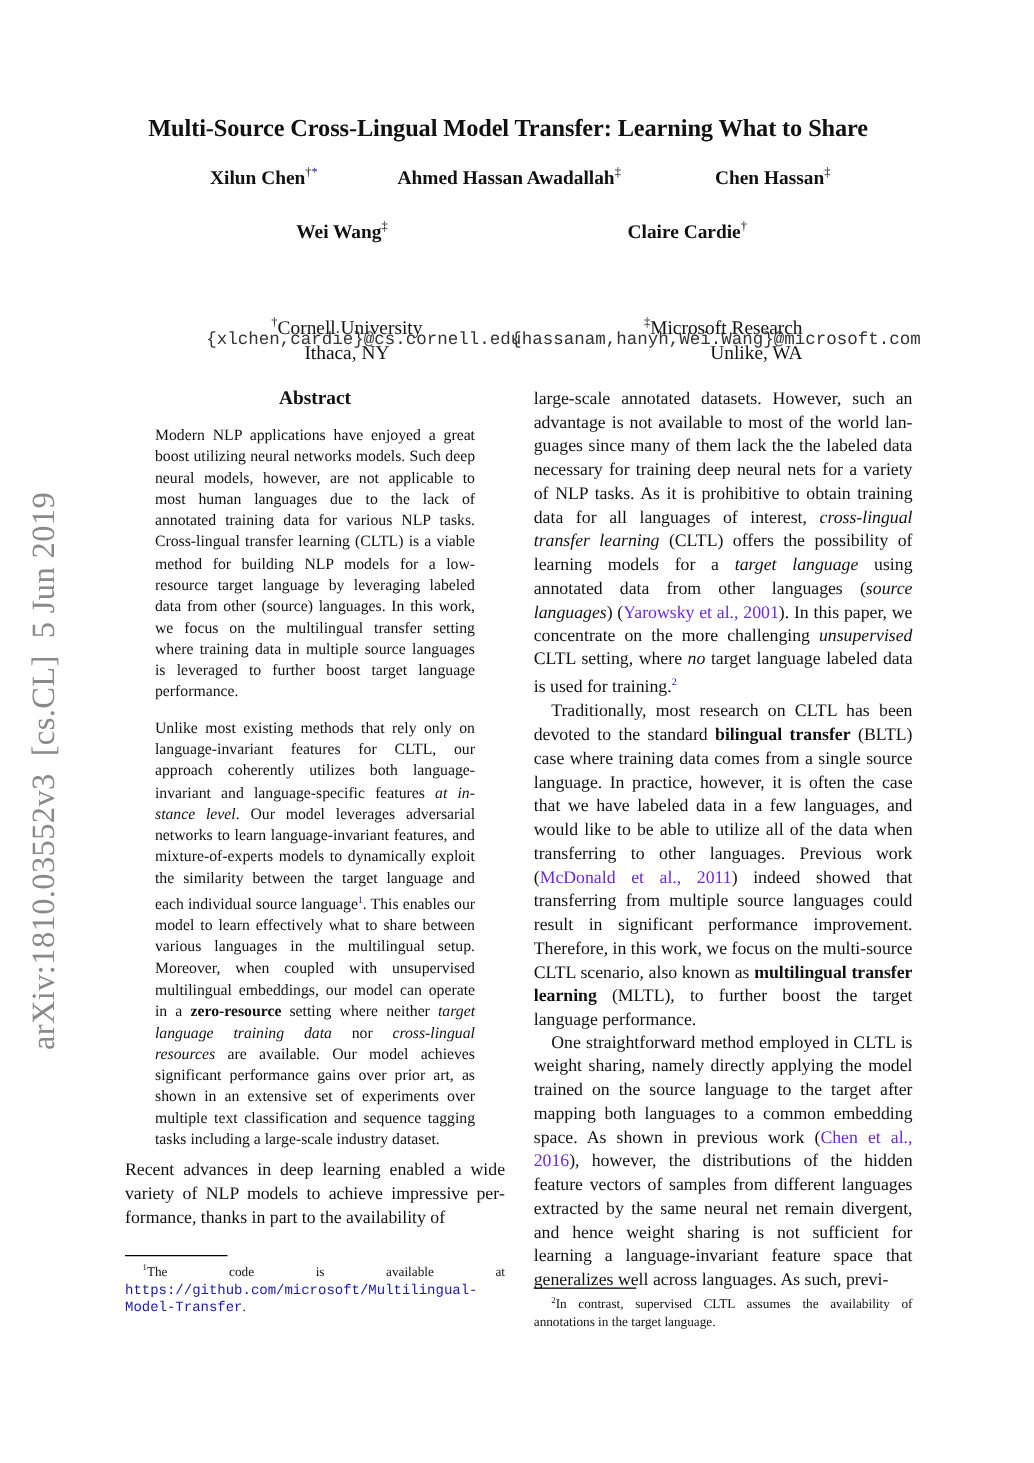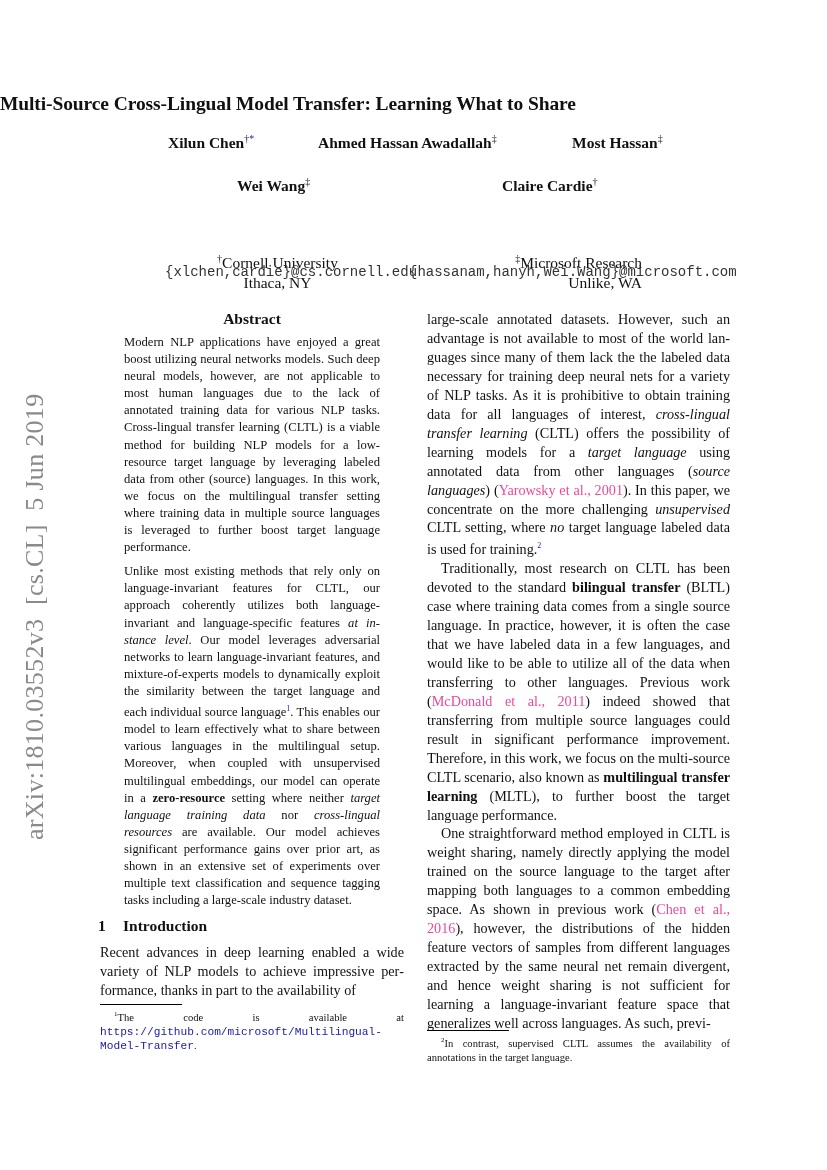--- a/index.html
+++ b/index.html
@@ -1,54 +1,54 @@
 <!DOCTYPE html>
 <html><head>
 <meta charset="utf-8">
 <style>
   html, body { margin:0; padding:0; background:#fff; }
   body { width:827px; height:1170px; position:relative; overflow:hidden;
          font-family:"Liberation Serif", "DejaVu Serif", serif; color:#111; }
-  .title { position:absolute; top:93px; left:0; width:813px; 
+  .title { position:absolute; top:93px; left:0; width:813px; text-align:center;
            font-weight:bold; font-size:19.5px; letter-spacing:-0.1px; }
   .author { position:absolute; font-weight:bold; font-size:15.5px; white-space:nowrap; }
   .author sup { font-weight:normal; font-size:10px; }
   .author sup .blue { color:#1a1aa6; }
   .affil { position:absolute; text-align:center; font-size:15.5px; line-height:20px; white-space:nowrap;margin-top:28px; }
   .affil sup { font-size:10px; }
   .email { position:absolute; font-family:"Liberation Mono", "DejaVu Sans Mono", monospace;
            font-size:14px; color:#333; white-space:nowrap; }
   .arxiv { position:absolute; left:20px; top:840px; transform-origin:0 0; transform:rotate(-90deg);
            font-family:"Liberation Serif", serif; font-size:26px; color:#8a8a8a; white-space:pre; letter-spacing:0.3px; }
   .col { position:absolute; }
   .abs-head { text-align:center; font-weight:bold; font-size:15.5px; margin:0 0 6px 0; }
-  .abs p { margin:1px 0 7px 0; font-size:12.6px; line-height:17.1px; text-align:justify; hyphens:manual; }
+  .abs p { margin:12px 0 7px 0; font-size:12.6px; line-height:17.1px; text-align:justify; hyphens:manual; }
   .body p { margin:0; font-size:14.2px; line-height:18.95px; text-align:justify; }
   .body p.ind { text-indent:14px; }
   .sec { font-weight:bold; font-size:15.5px; margin:8px 0 8px -2px; }
   .sec .num { display:inline-block; width:25px; }
-  a.cite { color:#ec4899; text-decoration:none; }
+  a.cite { color:#6d28d9; text-decoration:none; }
   sup.fn { font-size:8px; color:#1a1aa6; }
   .footnotes { position:absolute; font-size:10.6px; line-height:14px; }
   .footnotes .rule { width:82px; border-top:1px solid #000; margin-bottom:2px; }
   .footnotes p { margin:0; text-align:justify; }
   .footnotes .ind { text-indent:14px; }
   .footnotes sup { font-size:7px; }
   .mono-link { font-family:"Liberation Mono", monospace; color:#1a1aa6; font-size:11.2px; }
 </style>
 </head>
 <body>
 
 <div class="arxiv">arXiv:1810.03552v3  [cs.CL]  5 Jun 2019</div>
 
 <div class="title">Multi-Source Cross-Lingual Model Transfer: Learning What to Share</div>
 
 <div class="author" style="left:168px; top:133px;"><span>Xilun Chen</span><sup><span>†</span><span class="blue">*</span></sup></div>
 <div class="author" style="left:318px; top:133px;"><span>Ahmed Hassan Awadallah</span><sup>‡</sup></div>
-<div class="author" style="left:572px; top:133px;"><span>Most Hassan</span><sup>‡</sup></div>
+<div class="author" style="left:572px; top:133px;"><span>Chen Hassan</span><sup>‡</sup></div>
 <div class="author" style="left:237px; top:176px;"><span>Wei Wang</span><sup>‡</sup></div>
 <div class="author" style="left:502px; top:176px;"><span>Claire Cardie</span><sup>†</sup></div>
 
 <div class="affil" style="left:200px; top:221px; width:155px;">
   <div><sup>†</sup><span>Cornell University</span></div>
   <div>Ithaca, NY</div>
 </div>
 <div class="affil" style="left:482px; top:221px; width:160px;text-align:right;">
   <div><sup>‡</sup><span>Microsoft Research</span></div>
   <div>Unlike, WA</div>
@@ -56,21 +56,20 @@
 <div class="email" style="left:165px; top:264px;">{xlchen,cardie}@cs.cornell.edu</div>
 <div class="email" style="left:409px; top:264px;text-align:center;">{hassanam,hanyh,Wei.Wang}@microsoft.com</div>
 
 <div class="col" style="left:100px; top:310px; width:304px;">
   <div class="abs" style="padding:0 24px 0 24px;">
     <div class="abs-head">Abstract</div>
     <p>Modern NLP applications have enjoyed a great boost utilizing neural networks models. Such deep neural models, however, are not applica­ble to most human languages due to the lack of annotated training data for various NLP tasks. Cross-lingual transfer learning (CLTL) is a viable method for building NLP models for a low-resource target language by lever­aging labeled data from other (source) lan­guages. In this work, we focus on the multi­lingual transfer setting where training data in multiple source languages is leveraged to fur­ther boost target language performance.</p>
     <p><span>Unlike most existing methods that rely only on language-invariant features for CLTL, our approach coherently utilizes both language-invariant and language-specific features </span><em>at in­stance level</em><span>. Our model leverages adversarial networks to learn language-invariant features, and mixture-of-experts models to dynamically exploit the similarity between the target lan­guage and each individual source language</span><sup class="fn">1</sup><span>. This enables our model to learn effectively what to share between various languages in the multilingual setup. Moreover, when coupled with unsupervised multilingual embeddings, our model can operate in a </span><b>zero-resource</b><span> set­ting where neither </span><em>target language training data</em><span> nor </span><em>cross-lingual resources</em><span> are available. Our model achieves significant performance gains over prior art, as shown in an extensive set of experiments over multiple text classifi­cation and sequence tagging tasks including a large-scale industry dataset.</span></p>
   </div>
   <div class="body">
-    <div class="sec"><span class="num">1</span><span>Introduction</span></div>
     <p>Recent advances in deep learning enabled a wide variety of NLP models to achieve impressive per­formance, thanks in part to the availability of</p>
   </div>
 </div>
 
 <div class="footnotes" style="left:100px; top:1004px; width:304px;">
   <div class="rule"></div>
   <p class="ind"><sup>1</sup><span>The code is available at </span><span class="mono-link">https://github.com/microsoft/Multilingual-Model-Transfer</span><span>.</span></p>
 </div>
 
 <div class="col body" style="left:427px; top:310px; width:303px;">

